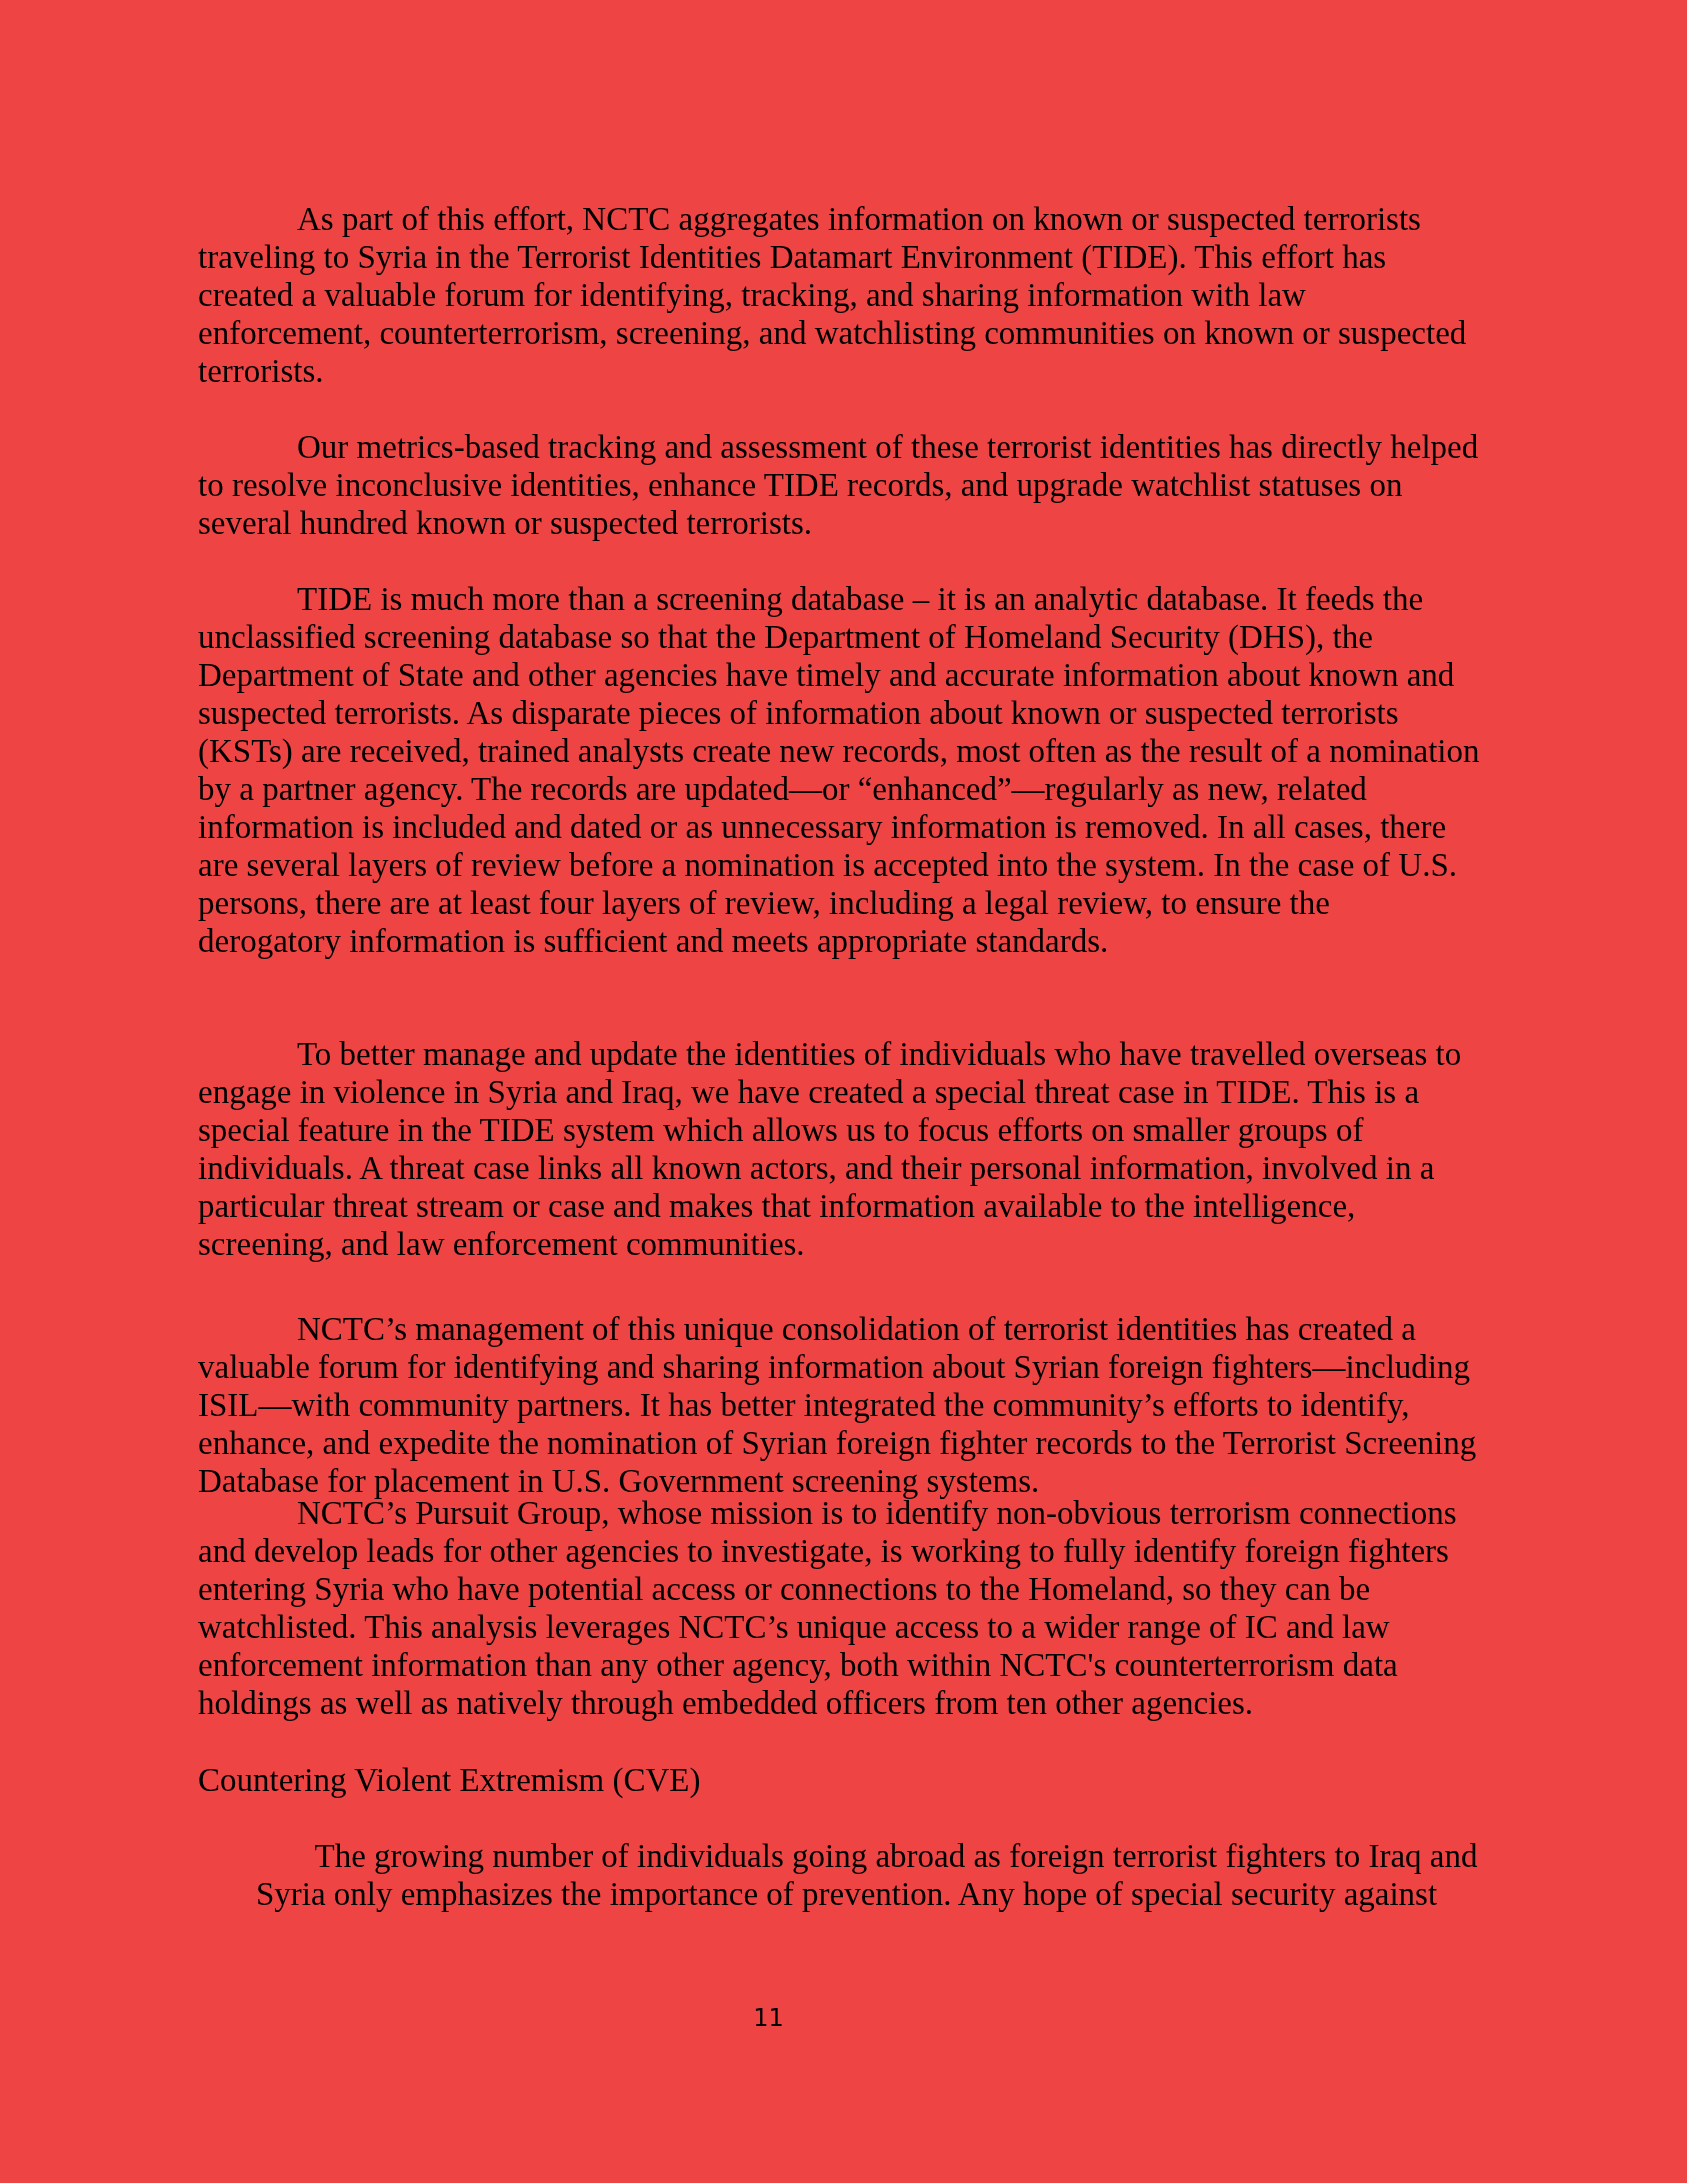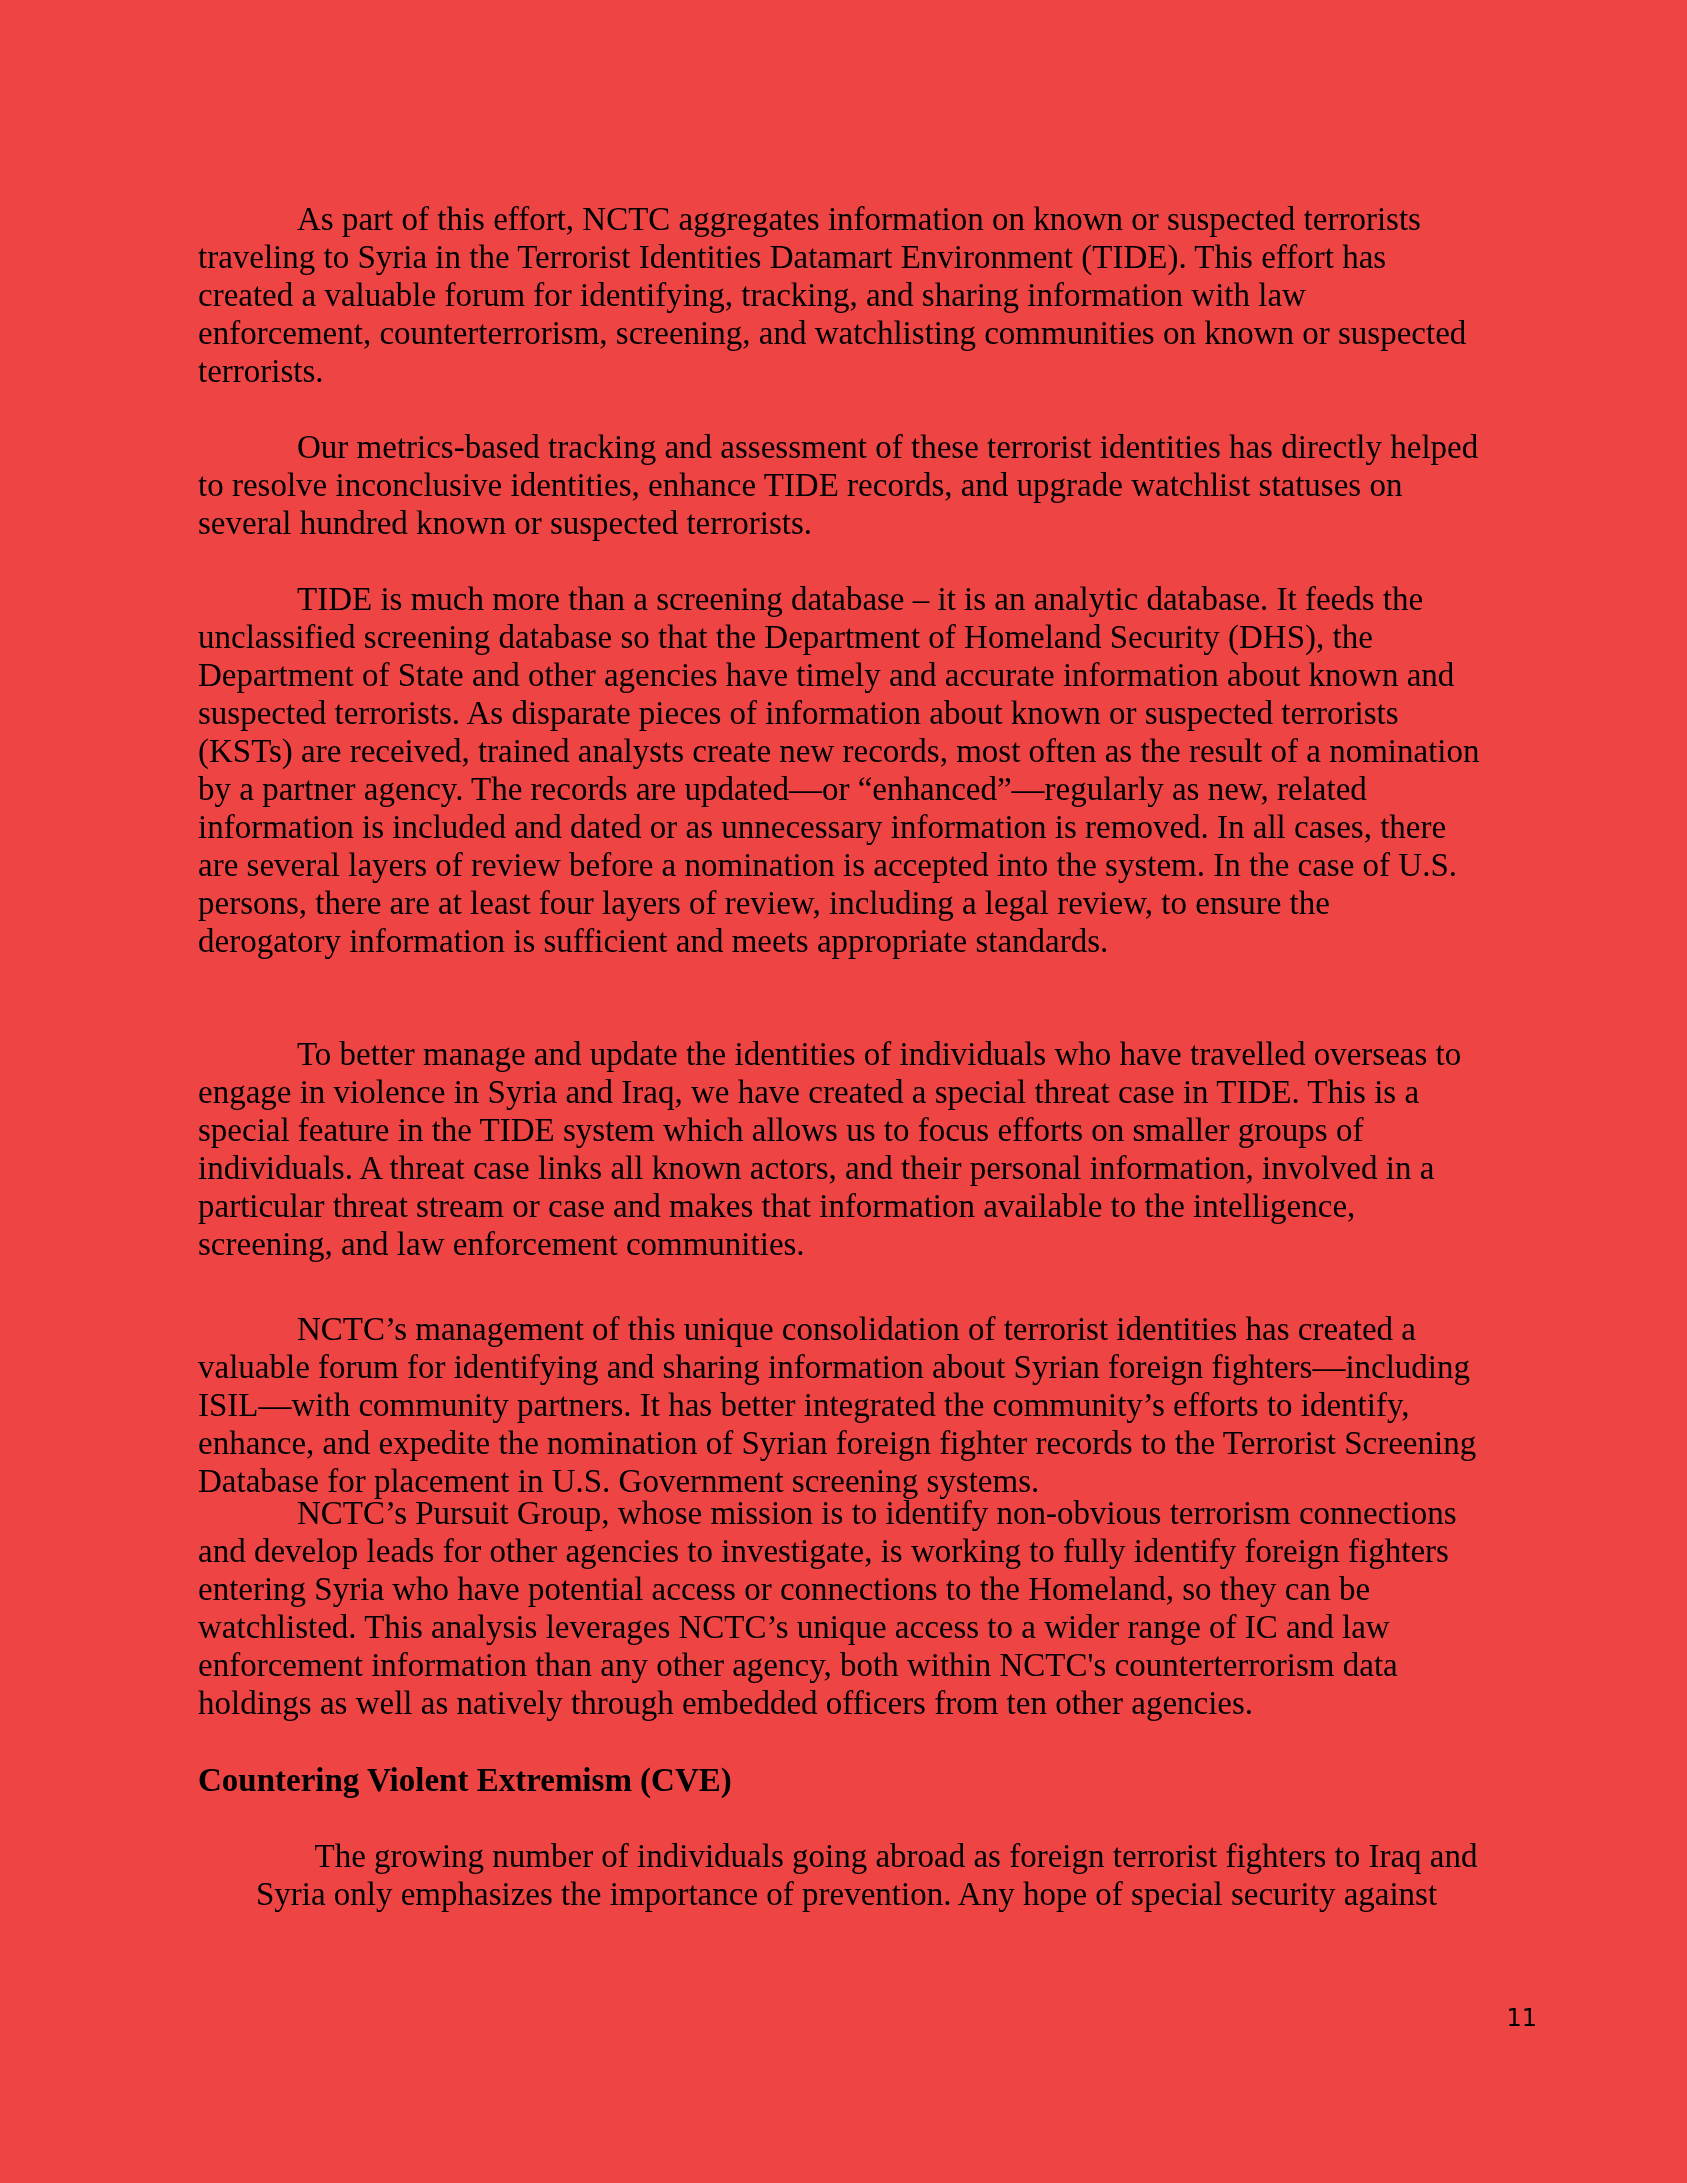--- a/index.html
+++ b/index.html
@@ -6,24 +6,24 @@
   body { width: 1687px; height: 2183px; position: relative; overflow: hidden; }
   .page {
     position: absolute; left: 0; top: 0; width: 1687px; height: 2183px;
     background: #ef4444; color: #000000;
     font-family: "Liberation Serif", "DejaVu Serif", serif;
     font-size: 33px;
   }
   .block { position: absolute; left: 198px; width: 1297px; }
   .line { display: block; height: 38px; line-height: 38px; white-space: nowrap; }
   .line.indent { padding-left: 99px; }
-  .heading { font-weight: bold; }
+  .heading { font-weight: normal; }
   .page-number {
     position: absolute; left: 0; width: 1537px; top: 2002px;
-    text-align: right; font-family: "DejaVu Sans", "Liberation Sans", sans-serif;
+    text-align: center; font-family: "DejaVu Sans", "Liberation Sans", sans-serif;
     font-size: 24px; line-height: 33px;
   }
 </style>
 </head>
 <body>
 
 <div class="page">
 
   <div class="block" style="top:200px;">
     <span class="line indent">As part of this effort, NCTC aggregates information on known or suspected terrorists</span>

